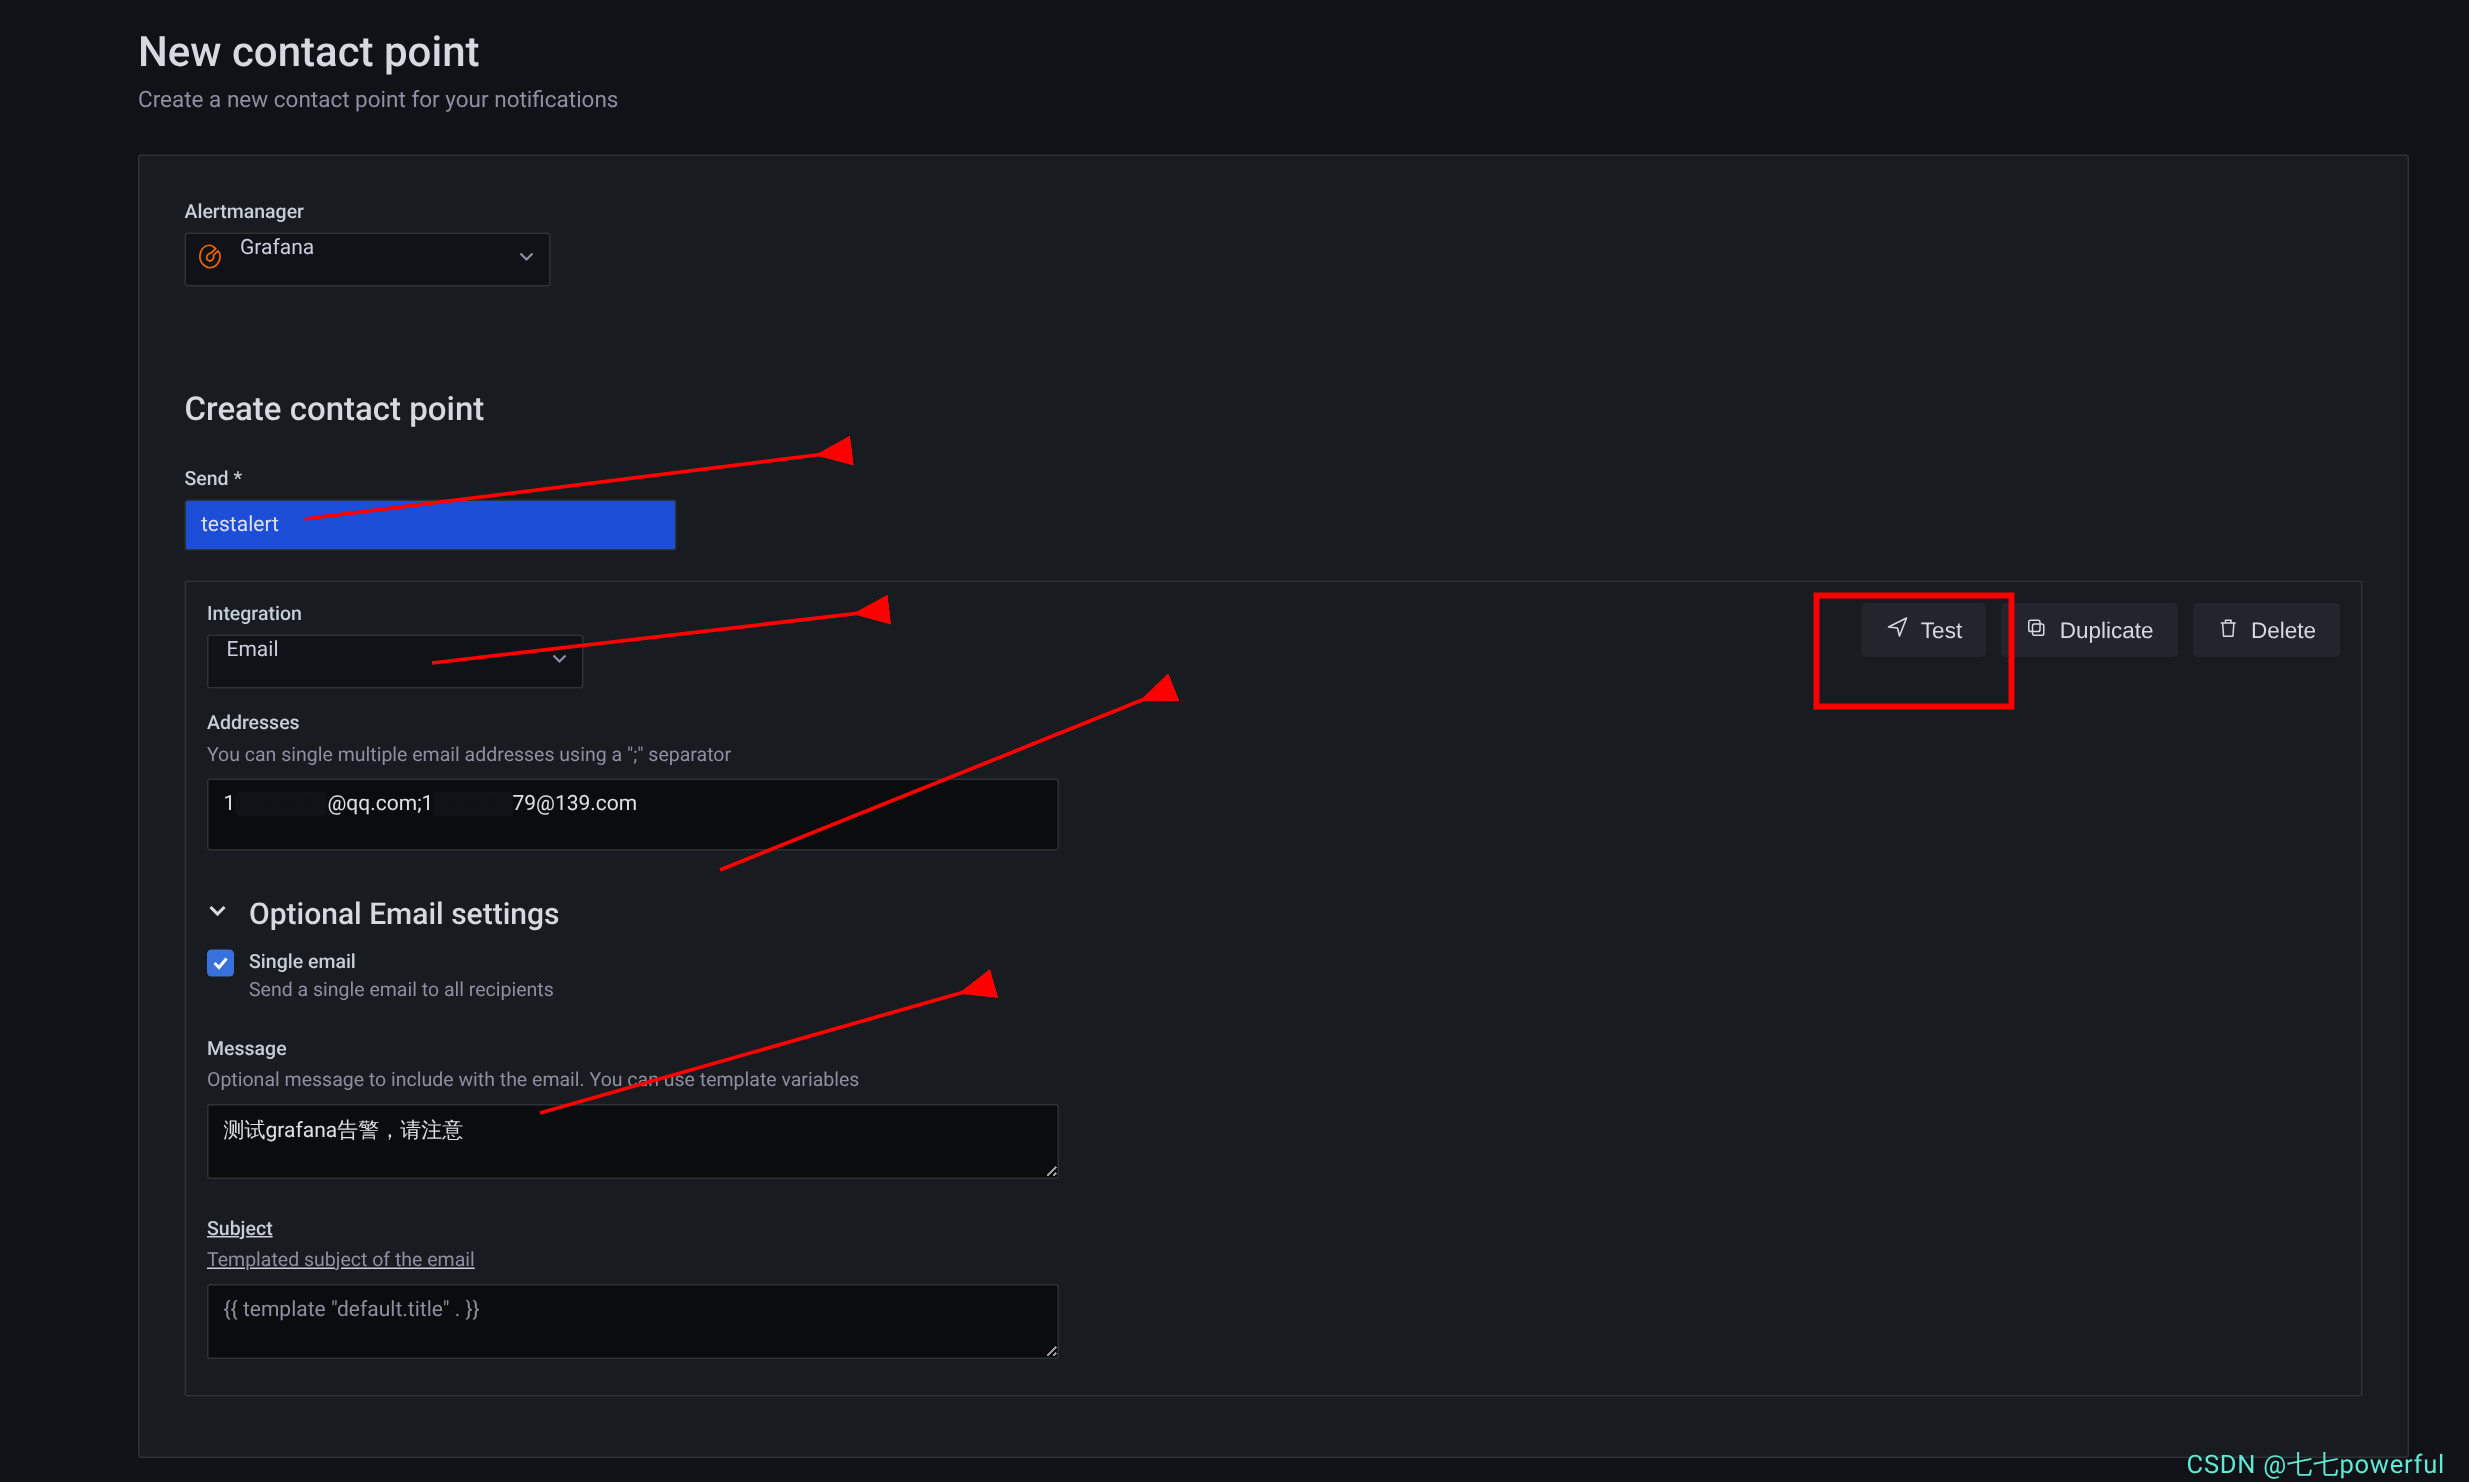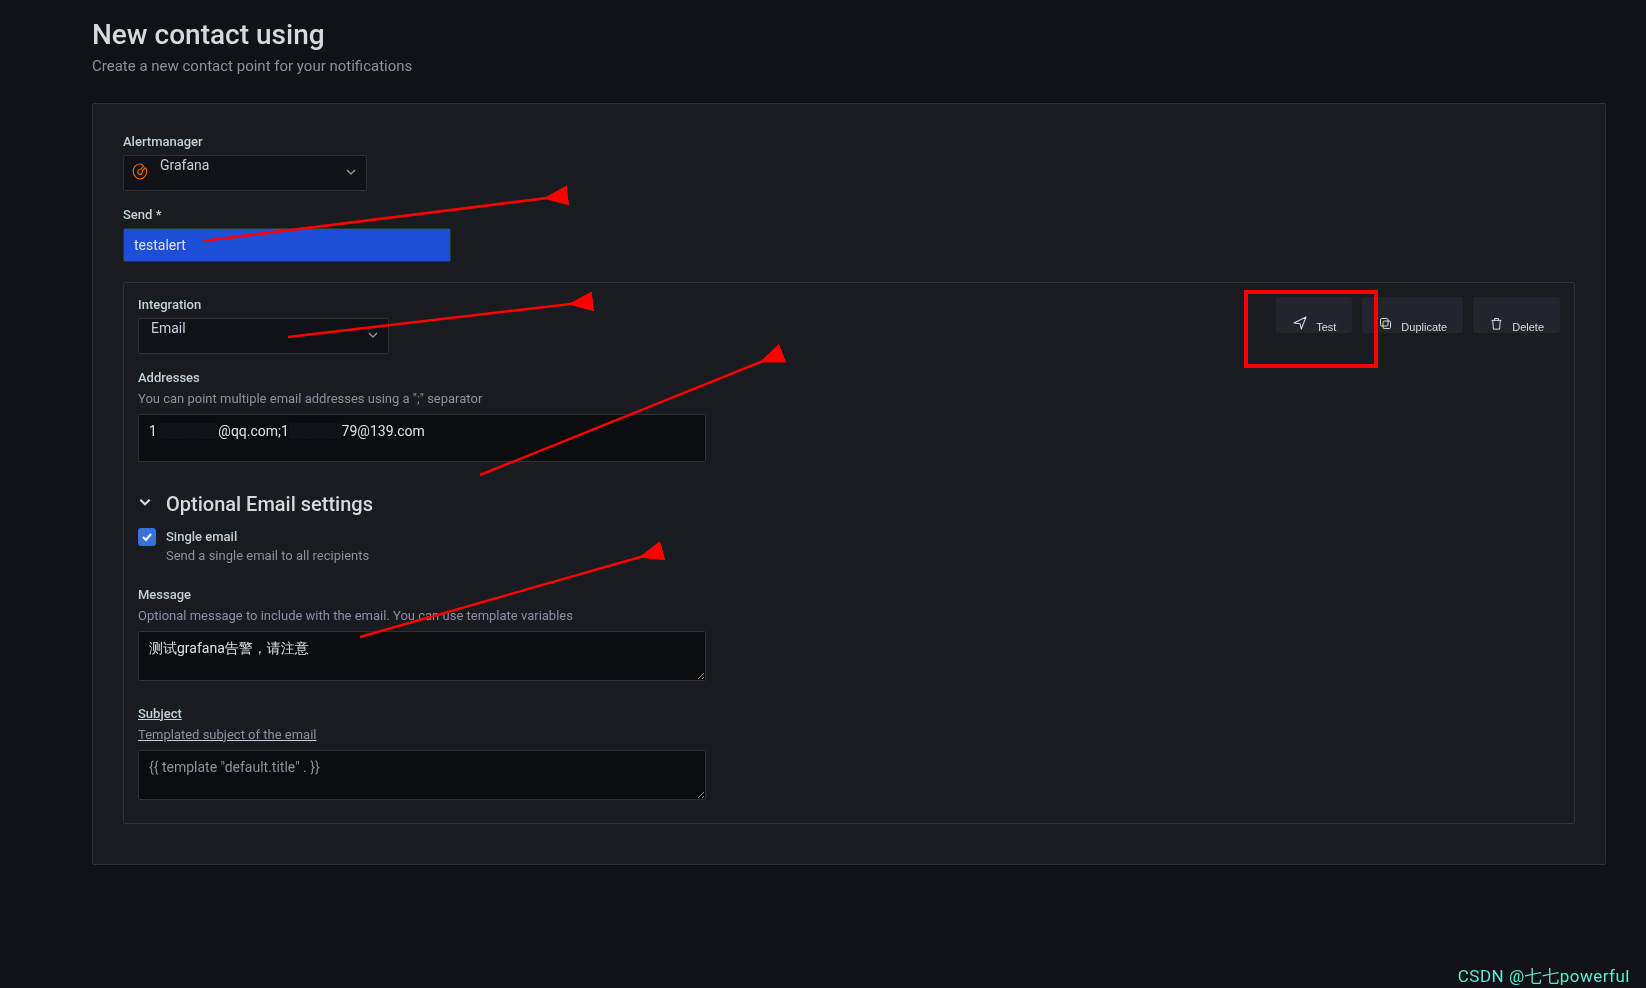--- a/index.html
+++ b/index.html
@@ -127,23 +127,23 @@
     display: flex;
     gap: 10px;
   }
   .btn {
     height: 36px;
     padding: 0 16px;
     background: #22252b;
     border: none;
     border-radius: 3px;
     color: #d8d9e0;
-    font-size: 11px;
+    font-size: 15px;
     display: inline-flex;
-    align-items: flex-end;
+    align-items: center;
     gap: 8px;
     cursor: pointer;
   }
   .test-highlight {
     position: absolute;
     border: 4px solid #ff0000;
     width: 134px;
     height: 78px;
     top: -7px;
     pointer-events: none;
@@ -196,21 +196,21 @@
     display:inline-block;
     background:#111217;
     color:#111217;
     border-radius:2px;
   }
 </style>
 </head>
 <body>
 
 <div class="page">
-  <h1 class="page-title">New contact using</h1>
+  <h1 class="page-title">New contact point</h1>
   <div class="page-subtitle">Create a new contact point for your notifications</div>
 
   <div class="panel">
 
     <div class="field" style="margin-top:0">
       <label class="label">Alertmanager</label>
       <div class="select-wrap">
         <span class="grafana-icon">
           <svg width="18" height="18" viewBox="0 0 24 24" fill="none">
             <path d="M12 2 C6 2 3 7 3 12 C3 18 8 22 12 22 C17 22 21 17 21 12 C21 10 20 8 19 7 L15 11 C15 11 16 13 14 15 C12 17 9 15 9 13 C9 10 12 9 13 9 L17 5 C15 3 13 2 12 2 Z" stroke="#f46800" stroke-width="1.5" fill="none"></path>
@@ -218,20 +218,21 @@
         </span>
         <div class="select">Grafana</div>
         <span class="chev">
           <svg width="12" height="12" viewBox="0 0 12 12">
               <path d="M2 4 L6 8 L10 4" stroke="#8e8fa0" stroke-width="1.5" fill="none"></path>
             </svg>
         </span>
       </div>
     </div>
 
+    <h2 class="section-title">Create contact point</h2>
 
     <div class="field" style="position:relative">
       <label class="label">Send *</label>
       <input class="input" type="text" value="testalert" style="">
       <svg class="arrow-svg" style="left:70px; top:-16px;" width="380" height="60">
         <defs>
             <marker id="ah1" markerWidth="10" markerHeight="8" refX="2" refY="4" orient="auto">
               <polygon points="0 0, 10 4, 0 8" fill="#ff0000"></polygon>
             </marker>
           </defs>
@@ -287,21 +288,21 @@
               <marker id="ah2" markerWidth="10" markerHeight="8" refX="2" refY="4" orient="auto">
                 <polygon points="0 0, 10 4, 0 8" fill="#ff0000"></polygon>
               </marker>
             </defs>
           <line x1="310" y1="5" x2="10" y2="40" stroke="#ff0000" stroke-width="2.5" marker-start="url(#ah2)"></line>
         </svg>
       </div>
 
       <div class="field" style="position:relative">
         <label class="label">Addresses</label>
-        <div class="helptext">You can point multiple email addresses using a ";" separator</div>
+        <div class="helptext">You can single multiple email addresses using a ";" separator</div>
         <div class="textarea" style="min-height: 48px; white-space: nowrap;" contenteditable="true">
           <span>1</span><span class="redacted">XXXXXXX</span><span>@qq.com;1</span><span class="redacted">XXXXXX</span><span>79@139.com</span>
         </div>
         <svg class="arrow-svg" style="left:330px; top:-20px;" width="320" height="140">
           <defs>
               <marker id="ah3" markerWidth="10" markerHeight="8" refX="2" refY="4" orient="auto">
                 <polygon points="0 0, 10 4, 0 8" fill="#ff0000"></polygon>
               </marker>
             </defs>
           <line x1="310" y1="5" x2="12" y2="125" stroke="#ff0000" stroke-width="2.5" marker-start="url(#ah3)"></line>

